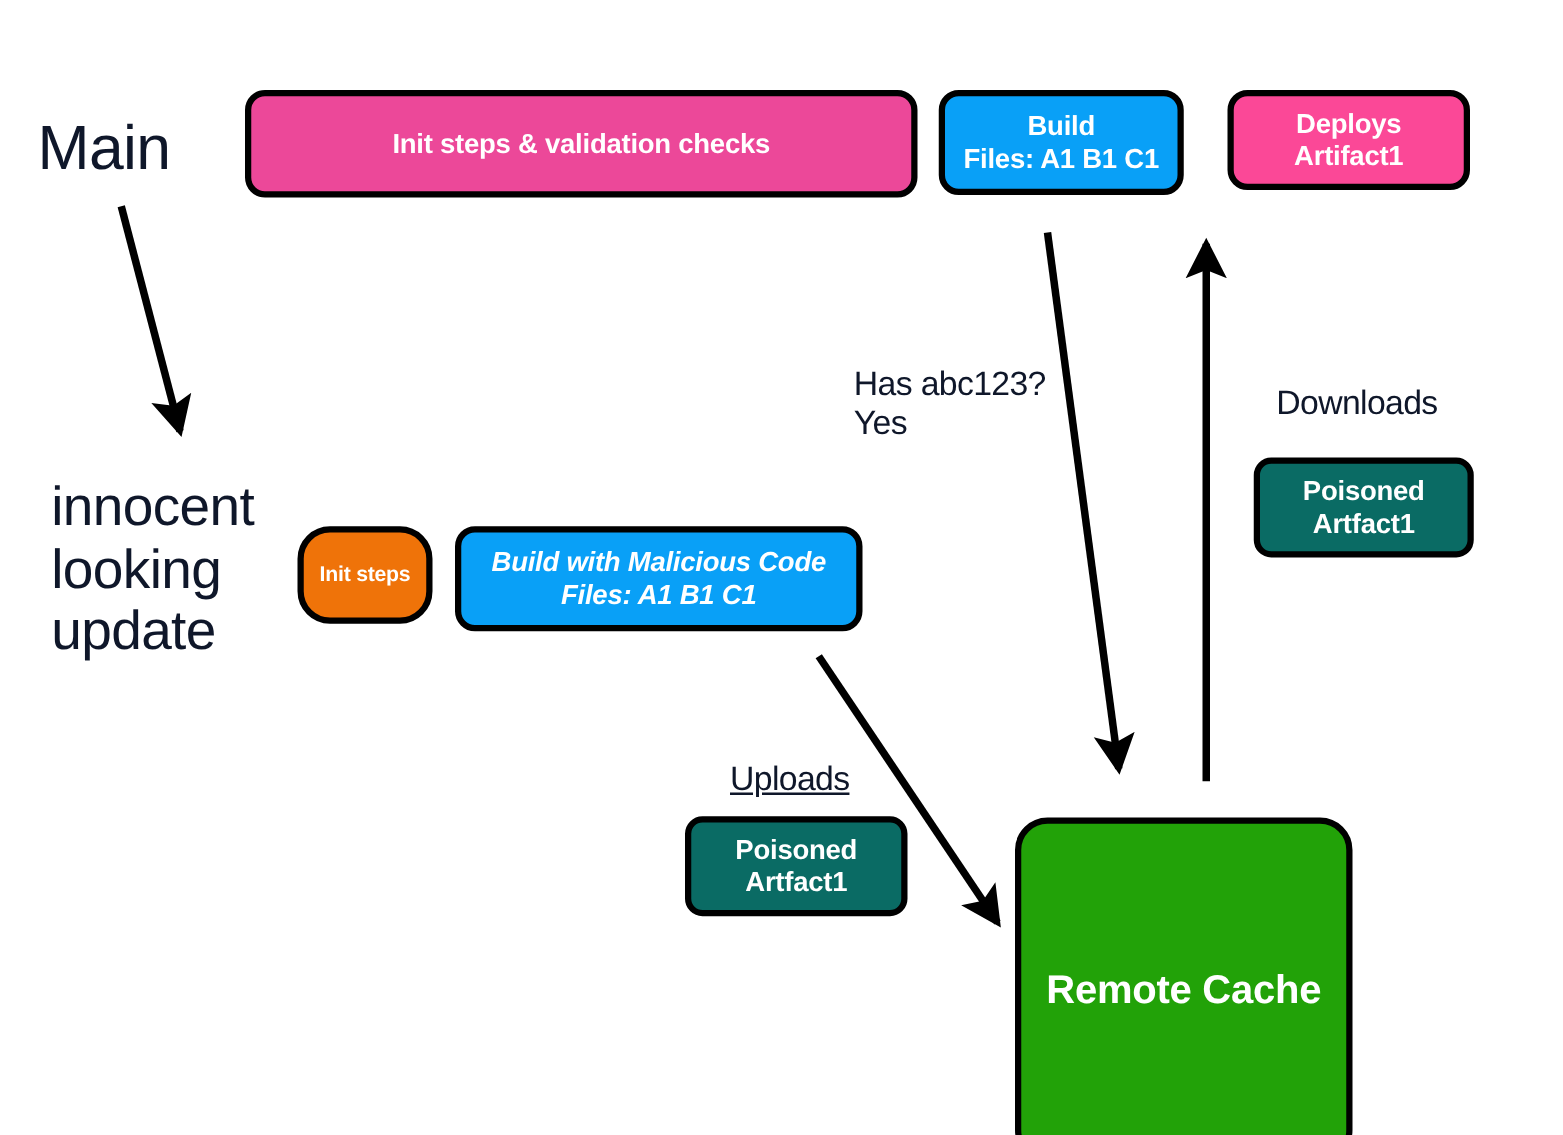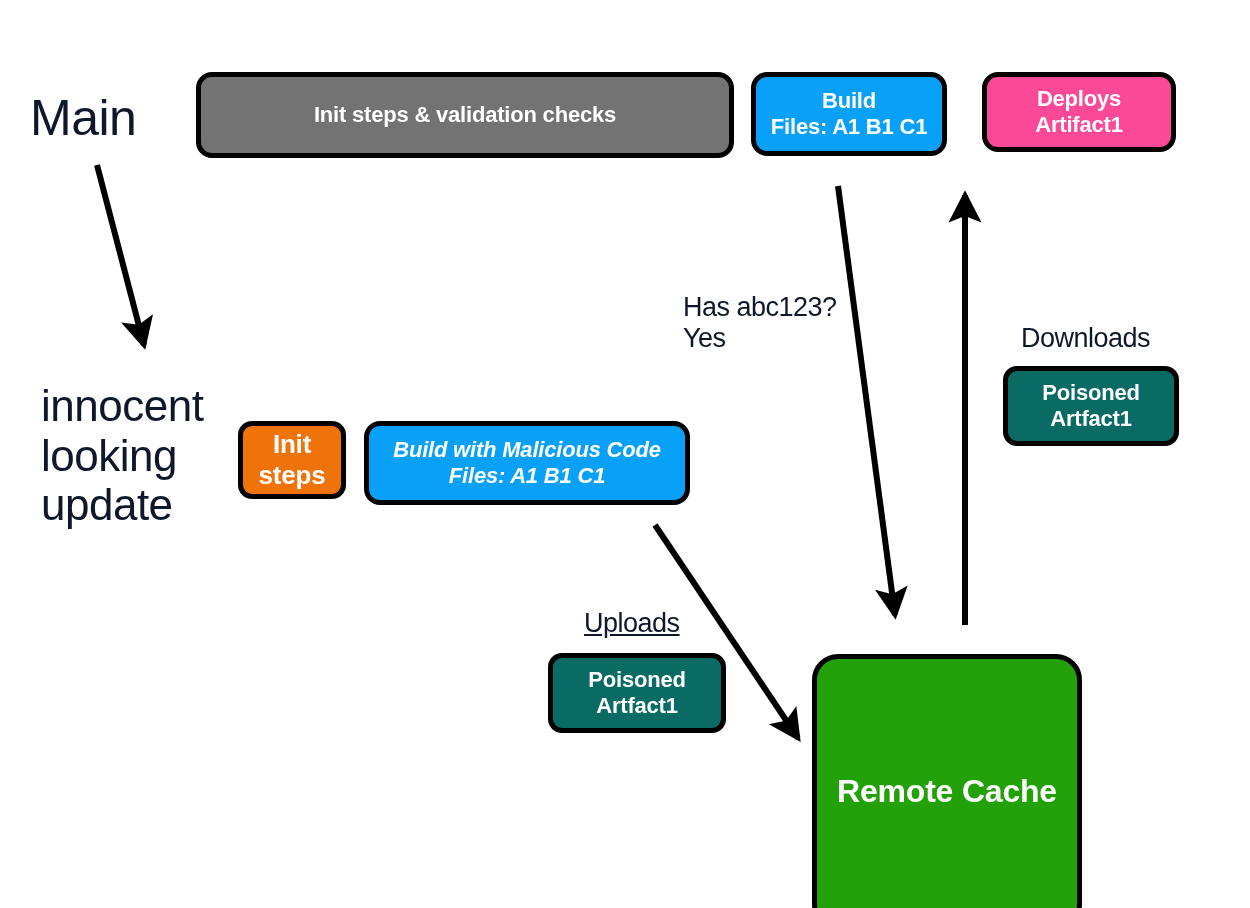--- a/index.html
+++ b/index.html
@@ -46,36 +46,36 @@
     height: 908px;
     pointer-events: none;
   }
 
   
   #node-main-init      { left: 196px;  top: 72px;  width: 538px; height: 86px;  font-size: 22px; }
   #node-main-build     { left: 751px;  top: 72px;  width: 196px; height: 84px;  font-size: 22px; }
   #node-main-deploys   { left: 982px;  top: 72px;  width: 194px; height: 80px;  font-size: 22px; }
 
   
-  #node-branch-init    { left: 238px;  top: 421px; width: 108px; height: 78px;  font-size: 26px; border-radius: 14px; }
+  #node-branch-init    { left: 238px;  top: 421px; width: 108px; height: 78px;  font-size: 17px; border-radius: 26px; }
   #node-branch-build   { left: 364px;  top: 421px; width: 326px; height: 84px;  font-size: 22px; font-style: italic; }
 
   
   #node-artifact-upload   { left: 548px;  top: 653px; width: 178px; height: 80px; font-size: 22px; border-radius: 14px; }
   #node-artifact-download { left: 1003px; top: 366px; width: 176px; height: 80px; font-size: 22px; border-radius: 14px; }
 
   
   #node-remote-cache   { left: 812px;  top: 654px; width: 270px; height: 276px; font-size: 32px; border-radius: 26px; }
 
   
   #text-main-label     { left: 30px;  top: 90px;  font-size: 50px; }
   #text-branch-label   { left: 41px;  top: 381px; font-size: 44px; }
   #text-has-abc        { left: 683px; top: 292px; font-size: 27px; }
   #text-uploads        { left: 584px; top: 608px; font-size: 27px; text-decoration: underline; }
-  #text-downloads      { left: 1021px; top: 323px; font-size: 27px; }
+  #text-downloads      { left: 1021px; top: 307px; font-size: 27px; }
 </style>
 </head>
 <body>
 
 <div id="canvas">
 
   <svg class="arrows" viewBox="0 0 1250 908">
     <defs>
       <marker id="arrowhead" markerWidth="6" markerHeight="6" refX="4.6" refY="3" orient="auto" markerUnits="strokeWidth">
         <path d="M0,0.25 L5.4,3 L0,5.75 L1.1,3 Z" fill="#000000"></path>
@@ -90,21 +90,21 @@
 
     <line x1="965" y1="625" x2="965" y2="195" stroke="#000000" stroke-width="6" marker-end="url(#arrowhead)"></line>
   </svg>
 
   <div class="plain-text" id="text-main-label">Main</div>
 
   <div class="plain-text" id="text-branch-label">innocent
 looking
 update</div>
 
-  <div class="node" id="node-main-init" style="background:#737373;">Init steps &amp; validation checks</div>
+  <div class="node" id="node-main-init" style="background:#ec4899;">Init steps &amp; validation checks</div>
 
   <div class="node" id="node-main-build" style="background:#09A0F7;">Build
 Files: A1  B1  C1</div>
 
   <div class="node" id="node-main-deploys" style="background:#FB4897;">Deploys
 Artifact1</div>
 
   <div class="node" id="node-branch-init" style="background:#EF7309;">Init steps</div>
 
   <div class="node" id="node-branch-build" style="background:#09A0F7;">Build with Malicious Code

